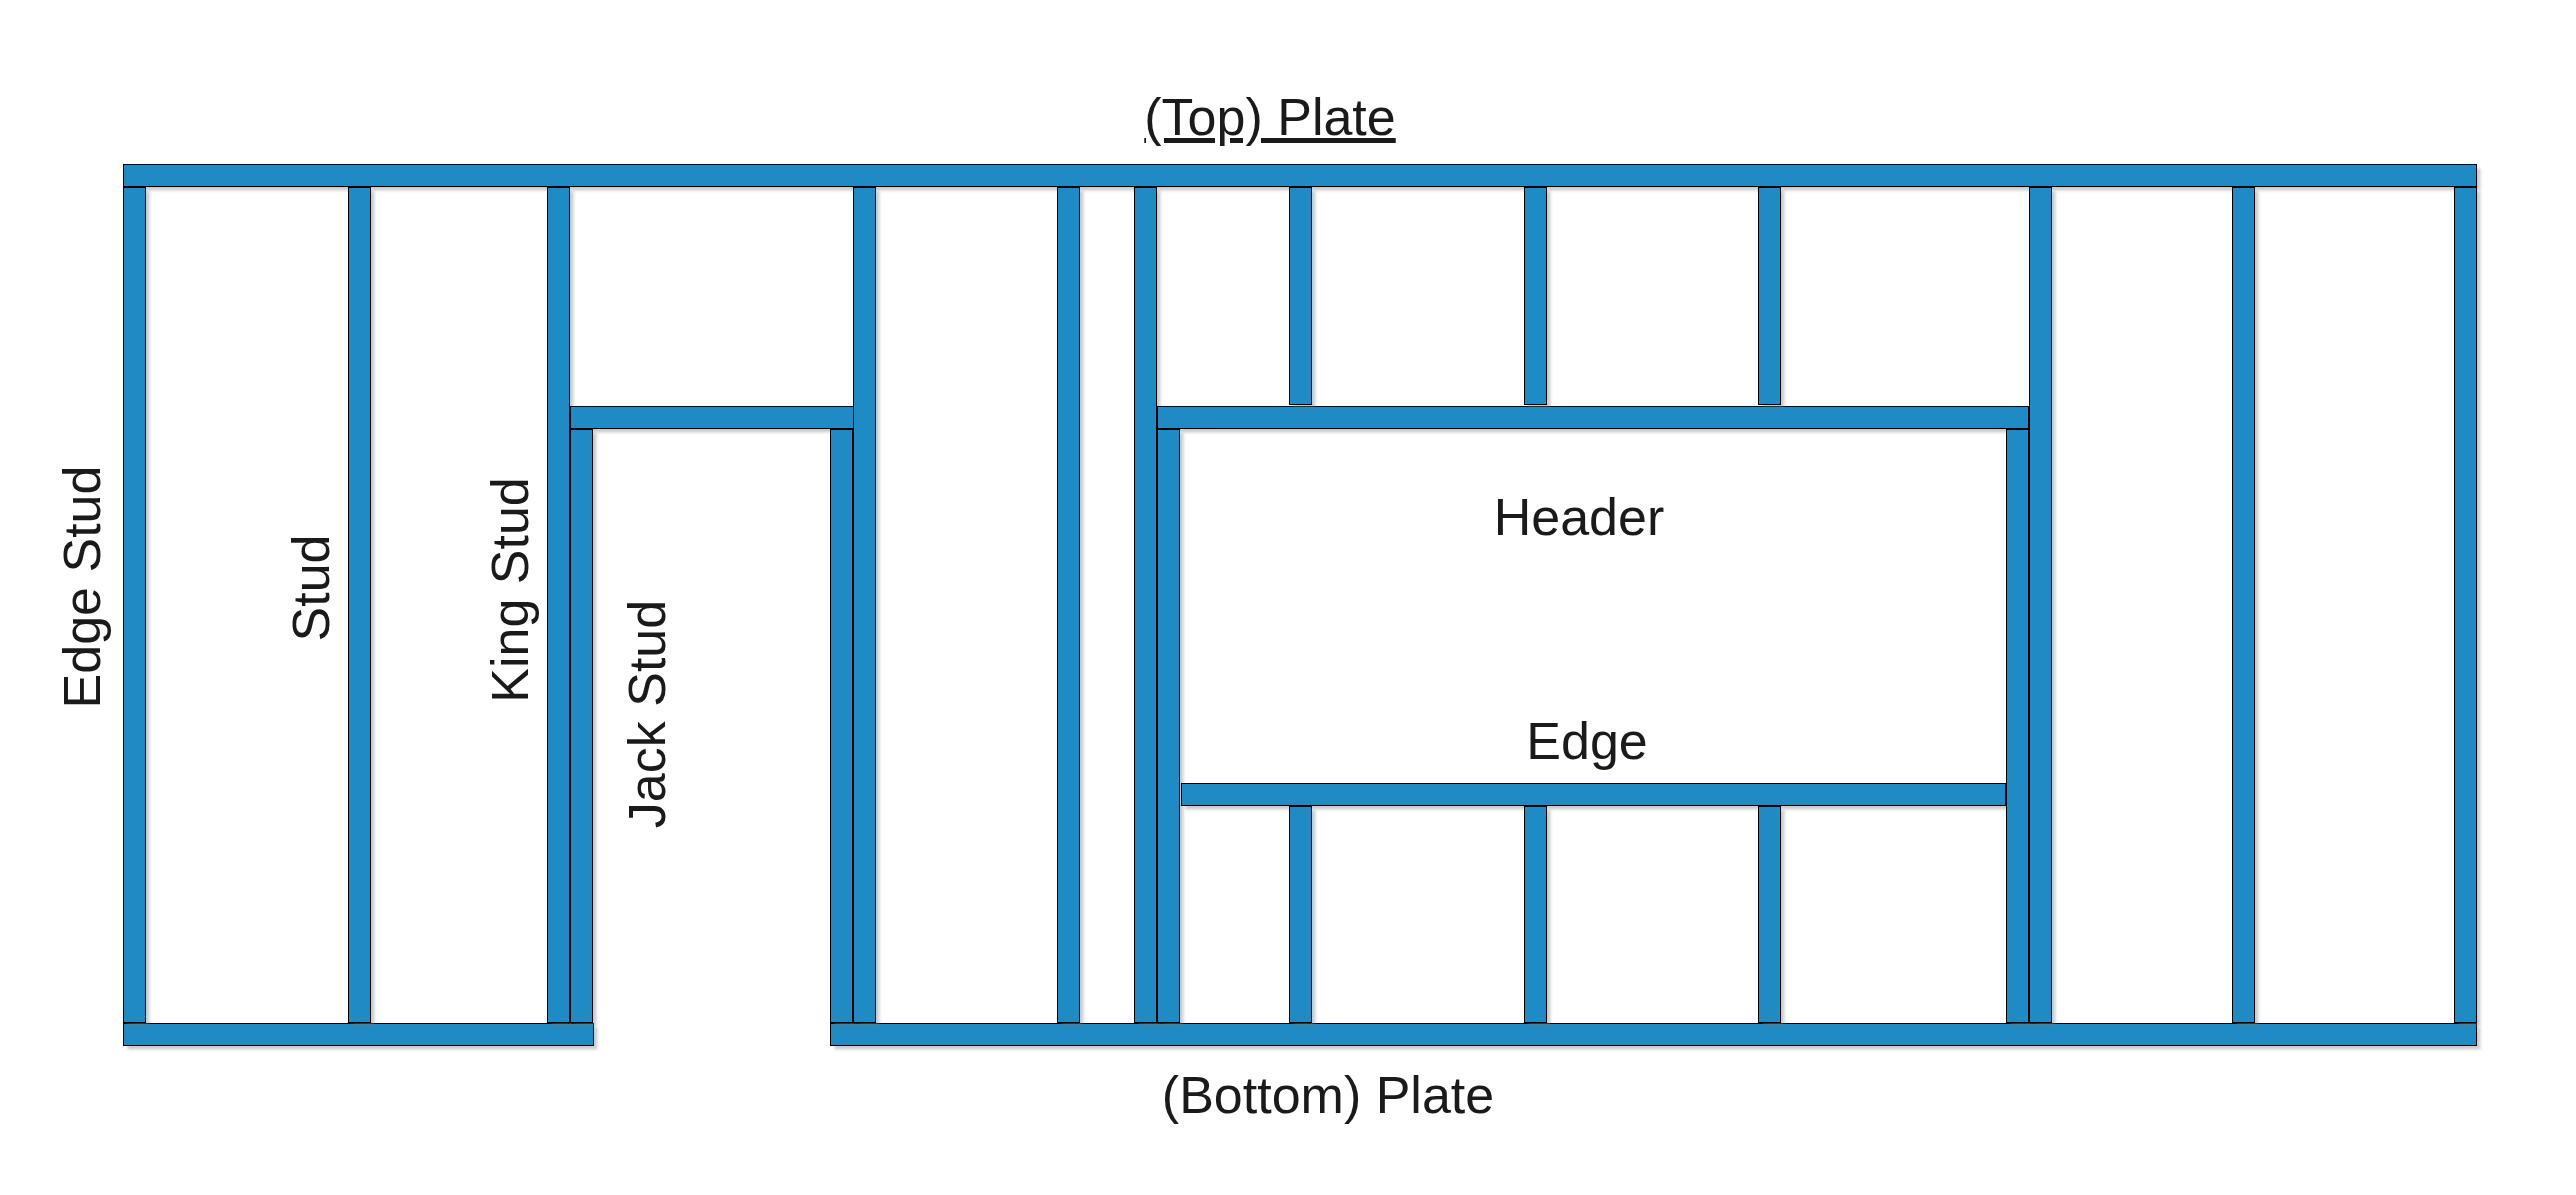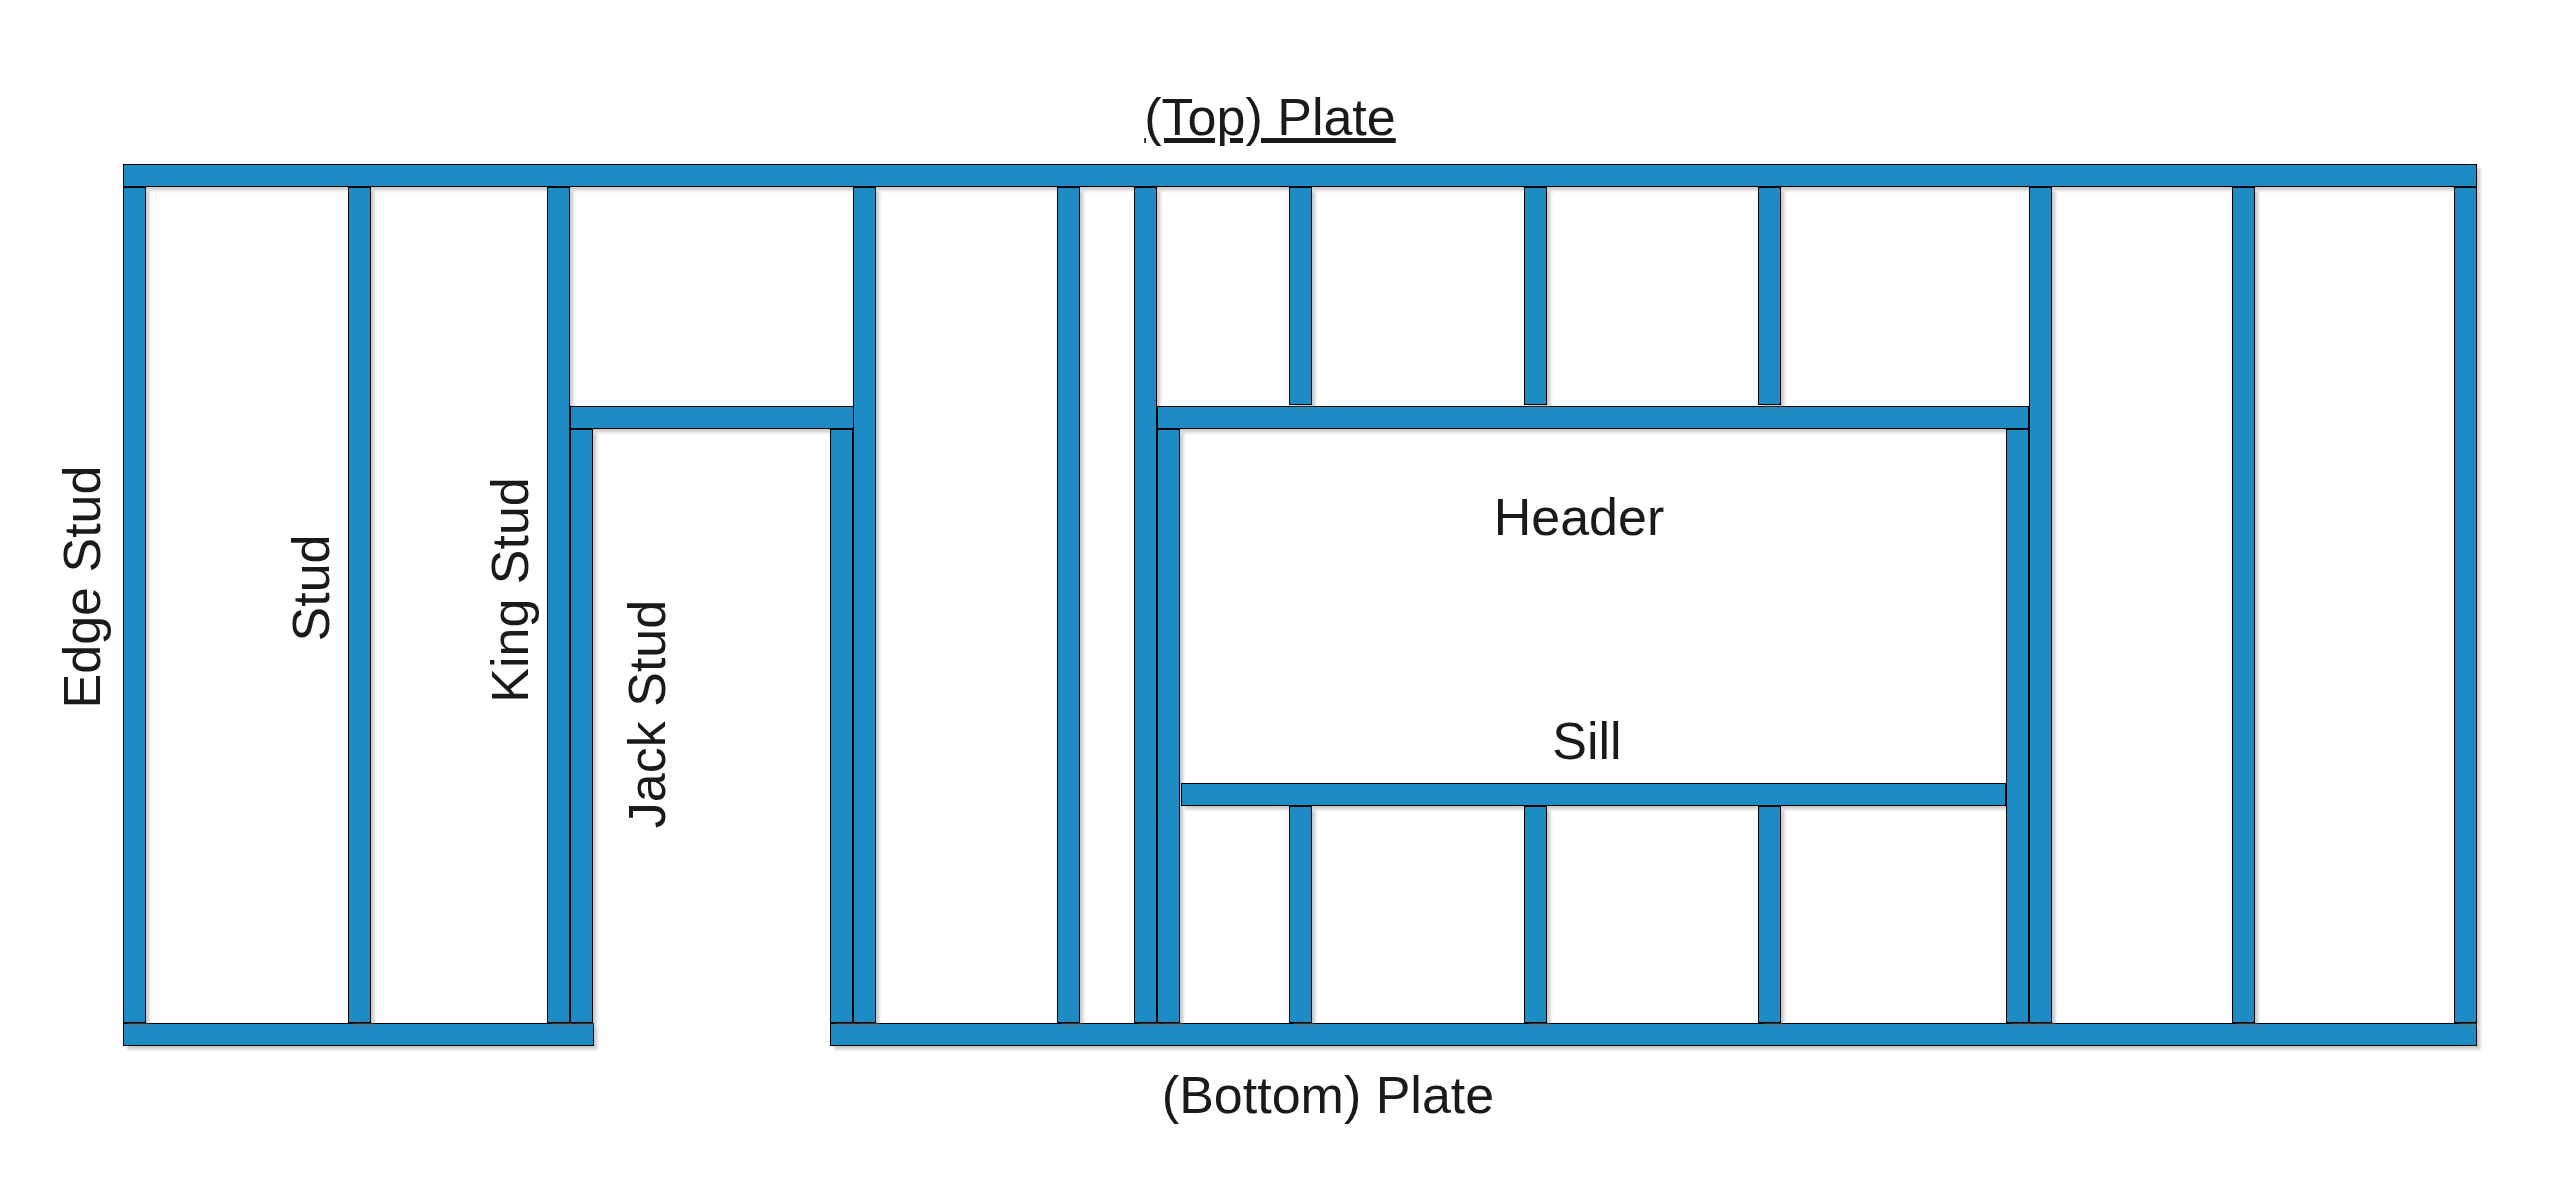--- a/index.html
+++ b/index.html
@@ -63,20 +63,20 @@
       <div class="member" style="left: 1758px; top: 806px; width: 23px; height: 217px;"></div>
       <div class="member" style="left: 2006px; top: 429px; width: 23px; height: 594px;"></div>
       <div class="member" style="left: 2029px; top: 187px; width: 23px; height: 836px;"></div>
       <div class="member" style="left: 2232px; top: 187px; width: 23px; height: 836px;"></div>
       <div class="member" style="left: 2454px; top: 187px; width: 23px; height: 836px;"></div>
     </div>
   <div id="labels-layer">
       <div class="lbl" style="left: 1270px; top: 117px; text-decoration: underline;">(Top) Plate</div>
       <div class="lbl" style="left: 1328px; top: 1095px;">(Bottom) Plate</div>
       <div class="lbl" style="left: 1579px; top: 469px; margin-top: 48px;">Header</div>
-      <div class="lbl" style="left: 1587px; top: 741px;">Sill</div>
+      <div class="lbl" style="left: 1587px; top: 741px;">Edge</div>
       <div class="lbl rot" style="left: 82px; top: 587px;">Edge Stud</div>
       <div class="lbl rot" style="left: 311px; top: 588px;">Stud</div>
       <div class="lbl rot" style="left: 510px; top: 590px;">King Stud</div>
       <div class="lbl rot" style="left: 647px; top: 714px;">Jack Stud</div>
     </div>
 </div>
 
 
 </body></html>

